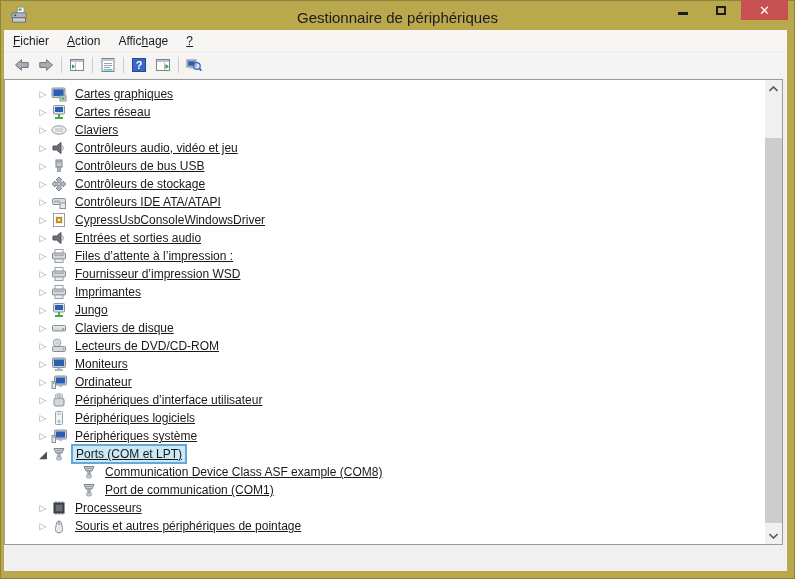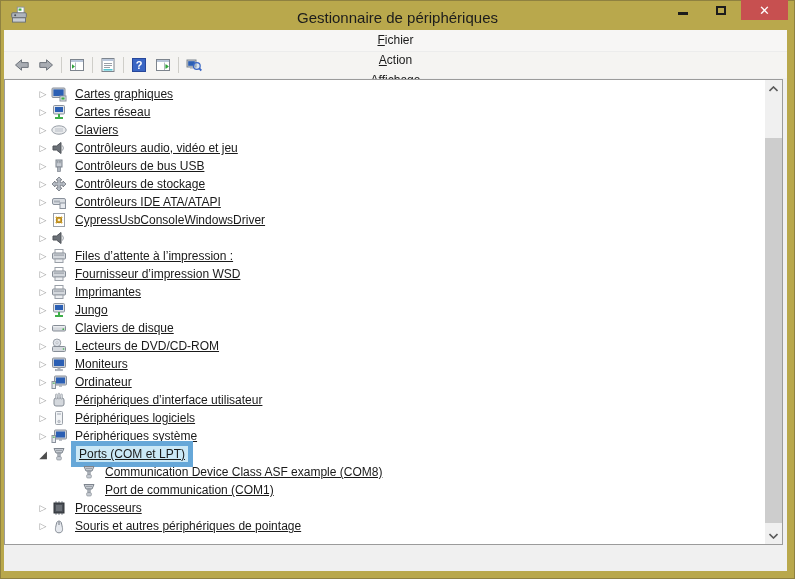--- a/index.html
+++ b/index.html
@@ -20,21 +20,21 @@
   .btn-min { width:36px; } .btn-max { width:40px; }
   .btn-close { width:47px; }
   .glyph-min { width:10px; height:3px; background:#1c1c1c; margin-top:6px; }
   .glyph-max { width:10px; height:9px; border:2px solid #1c1c1c; background:transparent; }
   .glyph-close { color:#fff; font-size:13px; font-weight:bold; line-height:1; }
 
   
   .client { position:absolute; left:4px; top:30px; right:8px; bottom:8px; background:#f0f0f0; }
 
   .menubar { height:22px; background:#f7f6f5; display:flex; align-items:center;
-             border-bottom:1px solid #ececec;flex-direction:column; }
+             border-bottom:1px solid #ececec; }
   .menu-item { padding:3px 9px; cursor:default; }
   .menu-item u { text-decoration:underline; }
 
   .toolbar { height:26px; background:#f5f4f2; display:flex; align-items:center; padding-left:6px; }
   .tb-btn { width:24px; height:22px; display:flex; align-items:center; justify-content:center; }
   .tb-btn svg { width:16px; height:16px; }
   .tb-sep { width:1px; height:16px; background:#cfcec9; margin:0 3px; }
 
   .content { position:absolute; left:0; top:49px; right:4px; bottom:26px;
              background:#ffffff; border:1px solid #9b9b9b; overflow:hidden; }
@@ -44,21 +44,21 @@
   
   .tree { position:absolute; left:0; top:0; right:17px; bottom:0; padding-top:5px; overflow:hidden; }
   .tree-row { height:18px; display:flex; align-items:center; white-space:nowrap; }
   .tree-row .expander { width:16px; text-align:center; flex:0 0 16px; font-size:9px; color:#9b9b9b; }
   .tree-row .expander.expanded { font-size:10px; color:#4d4d4d; }
   .tree-row .dev-icon { width:16px; height:16px; flex:0 0 16px; margin-right:4px; }
   .tree-row .dev-icon svg { width:16px; height:16px; display:block; }
   .tree-row.lvl0 { padding-left:30px; }
   .tree-row.lvl1 { padding-left:76px; }
   .tree-label { padding:1px 3px; border:1px solid transparent;text-decoration:underline; }
-  .tree-label.selected { background:#cbe8f6; border:5px solid #15803d; }
+  .tree-label.selected { background:#cbe8f6; border:2px solid #15803d; }
 
   
   .scrollbar { position:absolute; top:0; right:0; bottom:0; width:17px; background:#f0f0f0; }
   .sb-arrow { position:absolute; left:0; width:17px; height:17px; display:flex;
               align-items:center; justify-content:center; }
   .sb-up { top:0; } .sb-down { bottom:0; }
   .sb-arrow svg { width:9px; height:6px; }
   .sb-thumb { position:absolute; left:0; top:58px; width:17px; height:385px; background:#cdcdcd; }
 </style>
 </head>
@@ -249,20 +249,21 @@
             <span class="tree-label">CypressUsbConsoleWindowsDriver</span>
           </div>
           <div class="tree-row lvl0">
             <span class="expander">▷</span>
             <span class="dev-icon">
               <svg viewBox="0 0 16 16">
                 <polygon points="2,6 5.5,6 10,2.5 10,13.5 5.5,10 2,10" fill="#6b7077" stroke="#4e5359"></polygon>
                 <path d="M11.5 5.5 q1.8 2.5 0 5" stroke="#9aa0a8" fill="none"></path>
               </svg>
             </span>
+            <span class="tree-label">Entrées et sorties audio</span>
           </div>
           <div class="tree-row lvl0">
             <span class="expander">▷</span>
             <span class="dev-icon">
               <svg viewBox="0 0 16 16">
                 <rect x="4" y="1.5" width="8" height="4" fill="#ffffff" stroke="#9aa0a8"></rect>
                 <rect x="1.5" y="5" width="13" height="6" rx="1" fill="#d4d8dd" stroke="#868d96"></rect>
                 <rect x="3" y="6.5" width="10" height="1.2" fill="#9aa0a8"></rect>
                 <rect x="4" y="11" width="8" height="3.5" fill="#eceef1" stroke="#9aa0a8"></rect>
               </svg>

